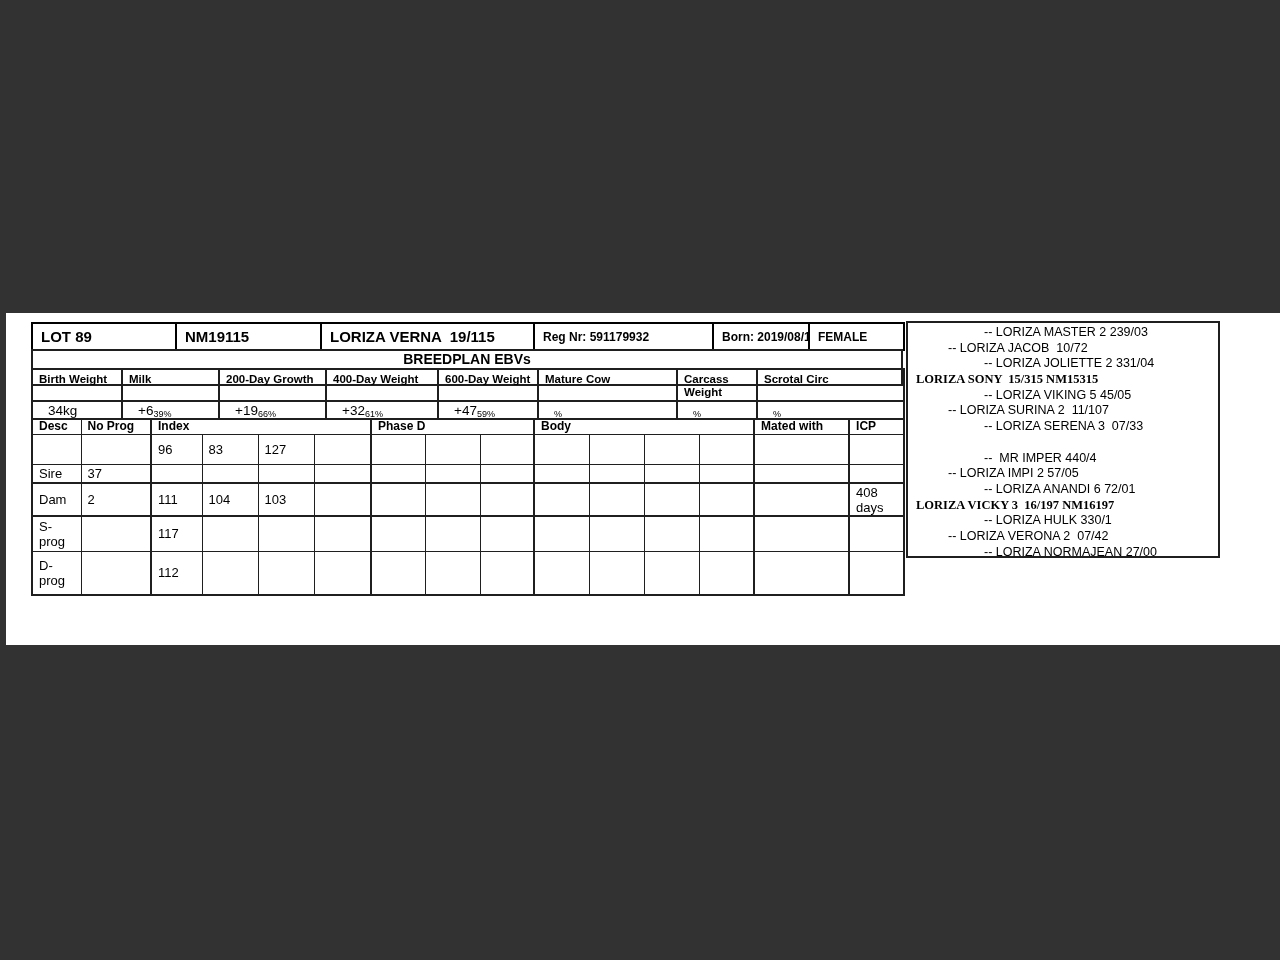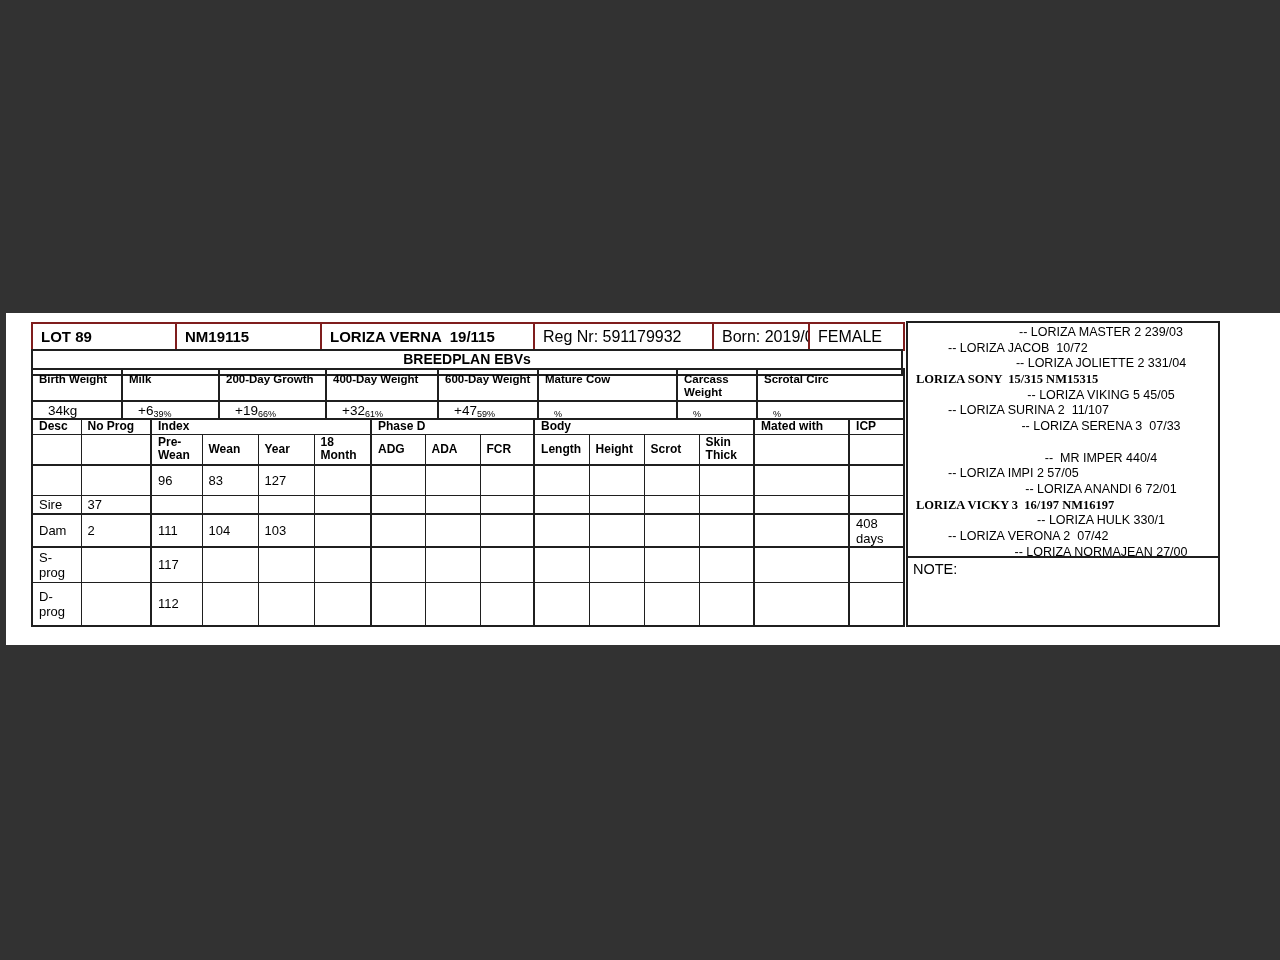--- a/index.html
+++ b/index.html
@@ -12,26 +12,26 @@
   }
   .sheet{
     position:absolute;left:6px;top:313px;width:1274px;height:332px;
     background:#ffffff;
   }
   table{border-collapse:collapse;table-layout:fixed;}
   td{overflow:hidden;}
 
   
   .hdr{position:absolute;left:25px;top:9px;width:872px;}
-  .hdr td{border:2px solid #7f1d1d;font-weight:bold;font-size:15px;
+  .hdr td{border:2px solid #000000;font-weight:bold;font-size:15px;
           padding:0 2px 0 8px;vertical-align:middle;height:25px;white-space:pre;}
-  .hdr td.small{font-weight:normal;font-size:16px;}
-
-  
-  .bp{position:absolute;left:25px;top:36px;width:872px;height:27px;
+  .hdr td.small{font-weight:bold;font-size:12px;}
+
+  
+  .bp{position:absolute;left:25px;top:36px;width:872px;height:37px;
       border:2px solid #1f1f1f;box-sizing:border-box;
       text-align:center;font-weight:bold;font-size:14px;line-height:16px;}
 
   
   .ebv{position:absolute;left:25px;top:55px;width:872px;}
   .ebv td{border:2px solid #1f1f1f;}
   .ebv td.h{font-weight:bold;font-size:11.5px;vertical-align:top;
             padding:3px 4px 0 6px;height:27px;line-height:13px;border-radius:9px;}
   .ebv td.v{font-size:13.5px;vertical-align:middle;padding:0 0 0 15px;height:16px;}
   .acc{font-size:9px;position:relative;top:2px;}
@@ -42,21 +42,21 @@
            padding:0 4px 0 6px;line-height:15px;}
   .grid td.gh{font-weight:bold;font-size:12px;line-height:13px;}
   .grid td.gl{border-left-width:2px;}
   .grid tr.b2 td{border-bottom-width:2px;}
 
   
   .ped{position:absolute;left:900px;top:8px;width:314px;height:237px;
        border:2px solid #1f1f1f;box-sizing:border-box;
        font-size:12.5px;line-height:15.7px;padding-top:2px;}
   .ped div{white-space:pre;height:15.7px;}
-  .l0{padding-left:8px;} .l1{padding-left:40px;} .l2{padding-left:76px;text-align:center;}
+  .l0{padding-left:8px;} .l1{padding-left:40px;} .l2{padding-left:76px;}
   .bold{font-weight:bold;font-family:Liberation Serif, serif;}
   .note{position:absolute;left:900px;top:243px;width:314px;height:71px;
         border:2px solid #1f1f1f;box-sizing:border-box;
         font-size:14.5px;padding:3px 0 0 5px;}
 </style>
 </head>
 <body>
 
 <div class="sheet">
 
@@ -155,37 +155,20 @@
     <tbody>
         <tr style="height:15px">
       <td class="gh">Desc</td>
       <td class="gh">No Prog</td>
       <td class="gh gl" colspan="4">Index</td>
       <td class="gh gl" colspan="3">Phase D</td>
       <td class="gh gl" colspan="4">Body</td>
       <td class="gh gl">Mated with</td>
       <td class="gh gl">ICP</td>
     </tr>
-    <tr class="b2" style="height:31px">
-      <td></td>
-      <td></td>
-      <td class="gh gl">Pre-Wean</td>
-      <td class="gh">Wean</td>
-      <td class="gh">Year</td>
-      <td class="gh">18 Month</td>
-      <td class="gh gl">ADG</td>
-      <td class="gh">ADA</td>
-      <td class="gh">FCR</td>
-      <td class="gh gl">Length</td>
-      <td class="gh">Height</td>
-      <td class="gh">Scrot</td>
-      <td class="gh">Skin Thick</td>
-      <td class="gl"></td>
-      <td class="gl"></td>
-    </tr>
     <tr style="height:30px">
       <td></td>
       <td></td>
       <td class="gl">96</td>
       <td>83</td>
       <td>127</td>
       <td></td>
       <td class="gl"></td>
       <td></td>
       <td></td>
@@ -278,17 +261,14 @@
     <div class="l0"></div>
     <div class="l2">--  MR IMPER 440/4</div>
     <div class="l1">-- LORIZA IMPI 2 57/05</div>
     <div class="l2">-- LORIZA ANANDI 6 72/01</div>
     <div class="l0 bold">LORIZA VICKY 3  16/197 NM16197</div>
     <div class="l2">-- LORIZA HULK 330/1</div>
     <div class="l1">-- LORIZA VERONA 2  07/42</div>
     <div class="l2">-- LORIZA NORMAJEAN 27/00</div>
   </div>
 
-  <div class="note">
-    <span>NOTE:</span>
-  </div>
 
 </div>
 
 </body></html>

